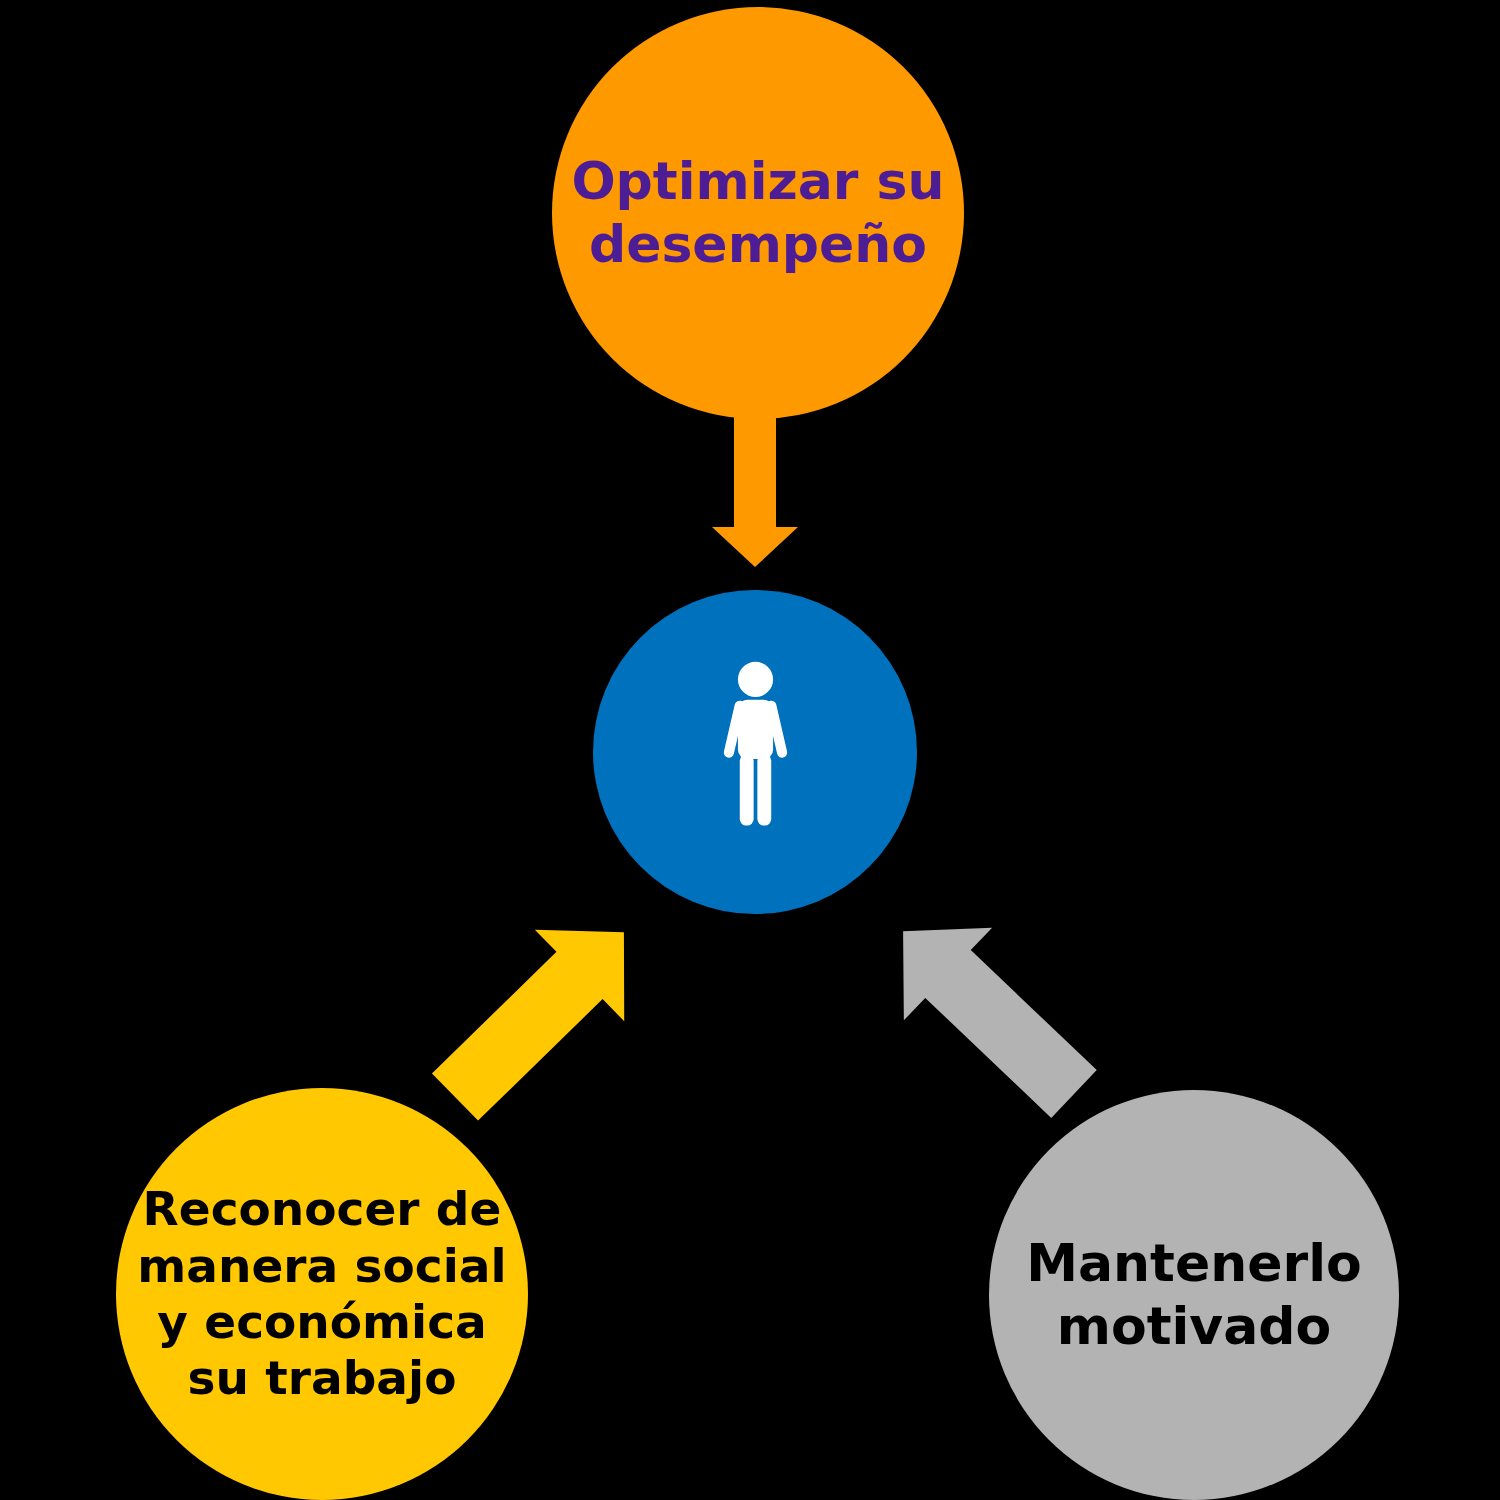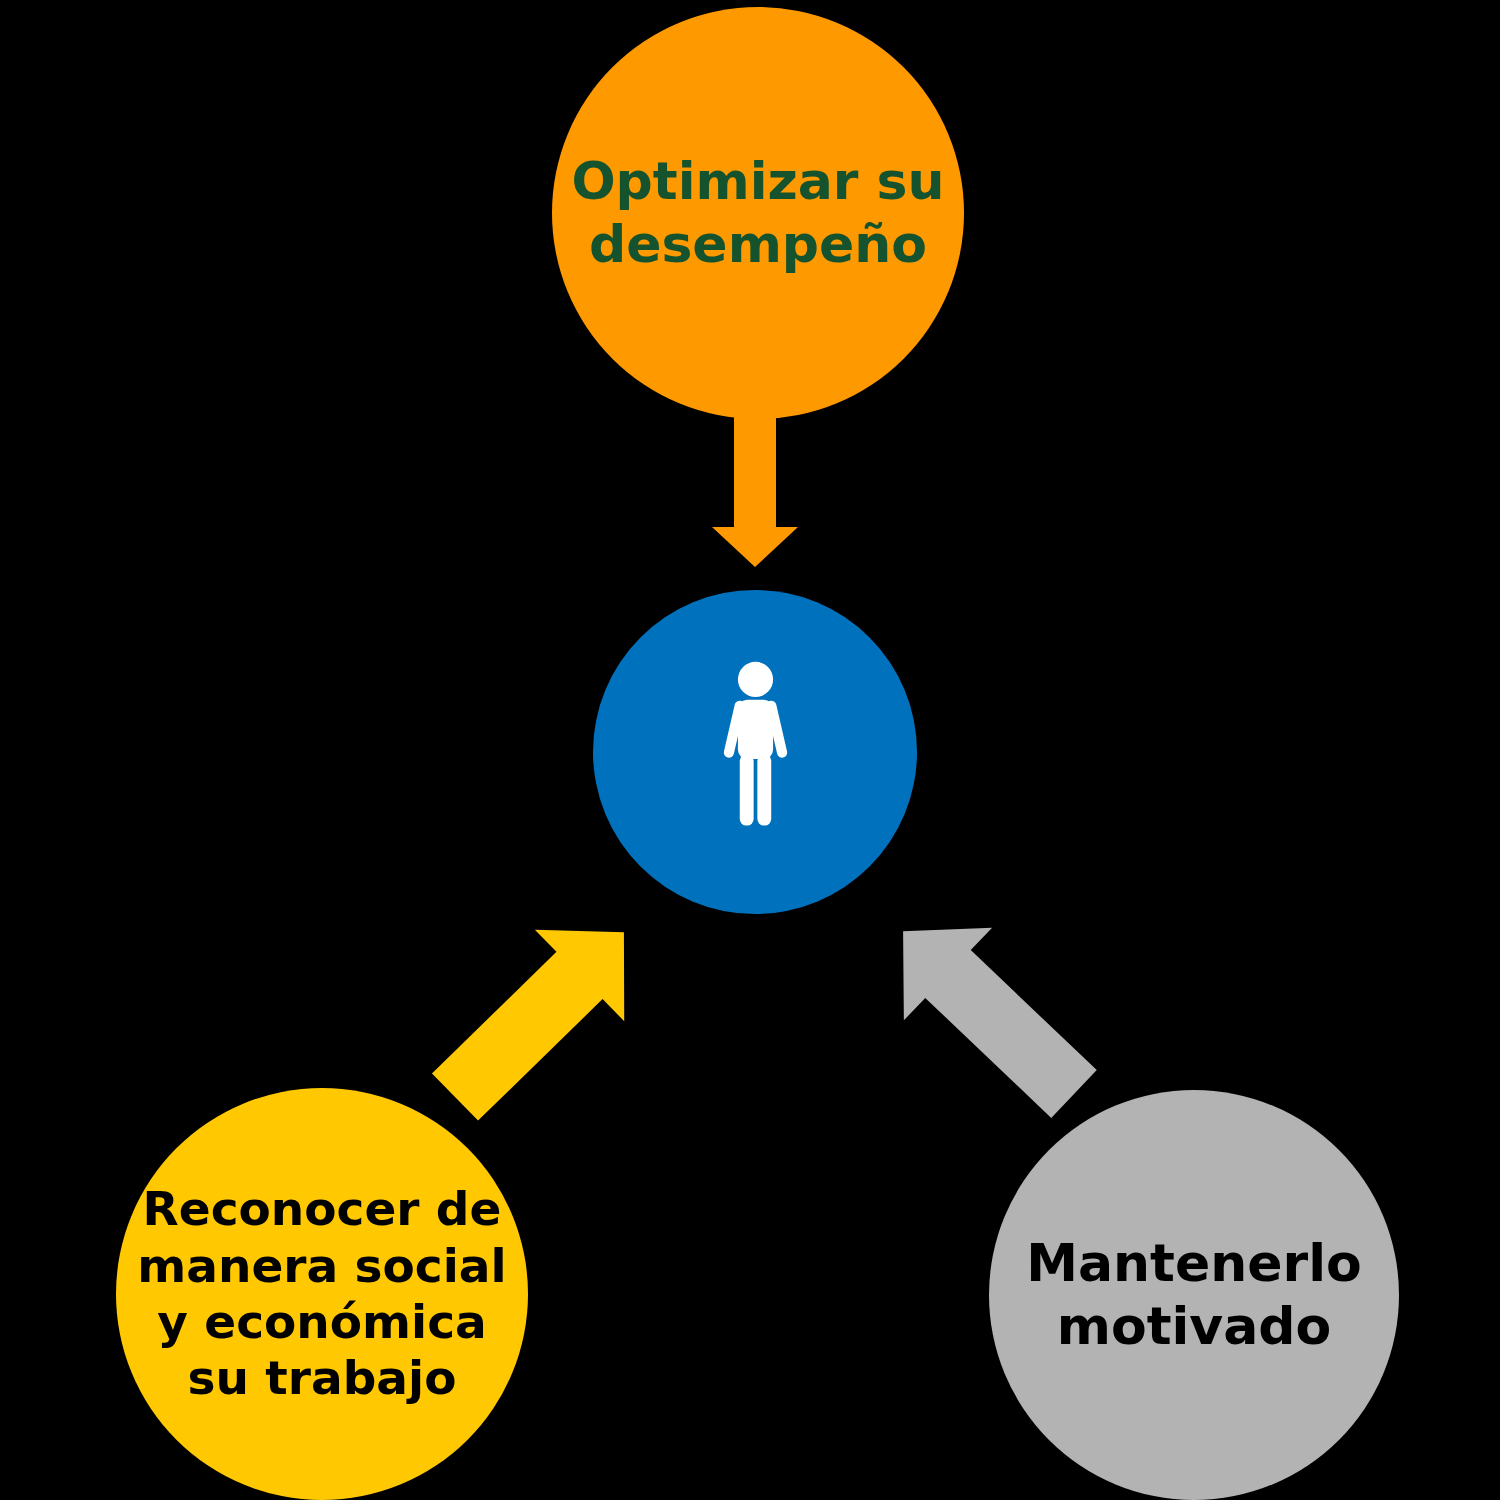--- a/index.html
+++ b/index.html
@@ -59,21 +59,21 @@
 <body>
 
 <div id="canvas">
 
   <svg id="arrow-layer" width="1500" height="1500" viewBox="0 0 1500 1500">
     <polygon points="0,-21 113,-21 113,-43 153,0 113,43 113,21 0,21" transform="translate(755 414) rotate(90)" fill="#FF9900"></polygon>
     <polygon points="0,-33 174,-33 174,-64 236,0 174,64 174,33 0,33" transform="translate(455 1097) rotate(-44.3)" fill="#FFC800"></polygon>
     <polygon points="0,-33 174,-33 174,-64 236,0 174,64 174,33 0,33" transform="translate(1074 1094) rotate(-136.4)" fill="#B3B3B3"></polygon>
   </svg>
 
-  <div class="node" id="node-top" style="background: rgb(255, 153, 0); color: #14532d;">
+  <div class="node" id="node-top" style="background: rgb(255, 153, 0); color: #4c1d95;">
     <span class="node-label">Optimizar su
 desempeño</span>
   </div>
 
   <div class="node" id="node-center" style="background: rgb(0, 113, 188);">
     <svg class="person-svg" width="111" height="185" viewBox="0 0 120 200">
       <g fill="#FFFFFF">
         <circle cx="60" cy="21" r="19"></circle>
         <rect x="41" y="43" width="38" height="64" rx="10"></rect>
         <rect x="38" y="44" width="11" height="63" rx="5.5" transform="rotate(13 43.5 47)"></rect>

